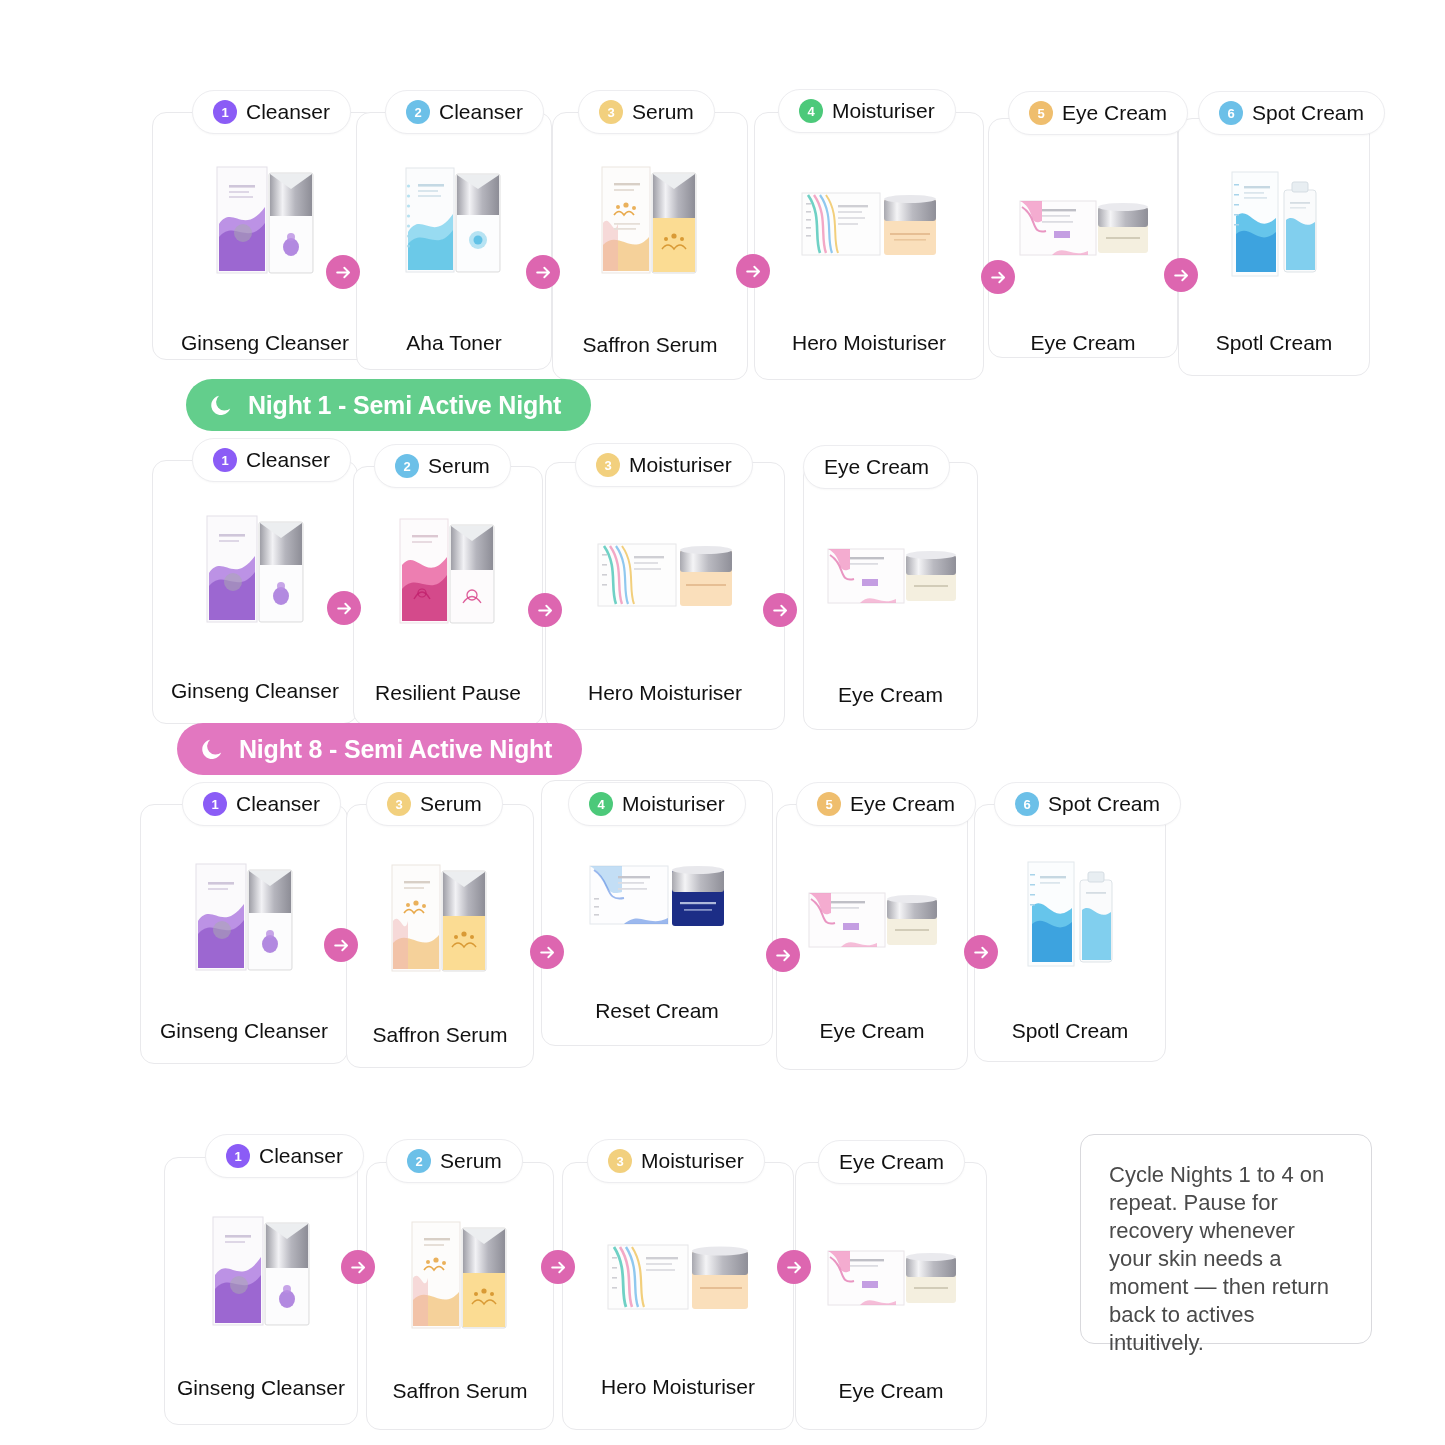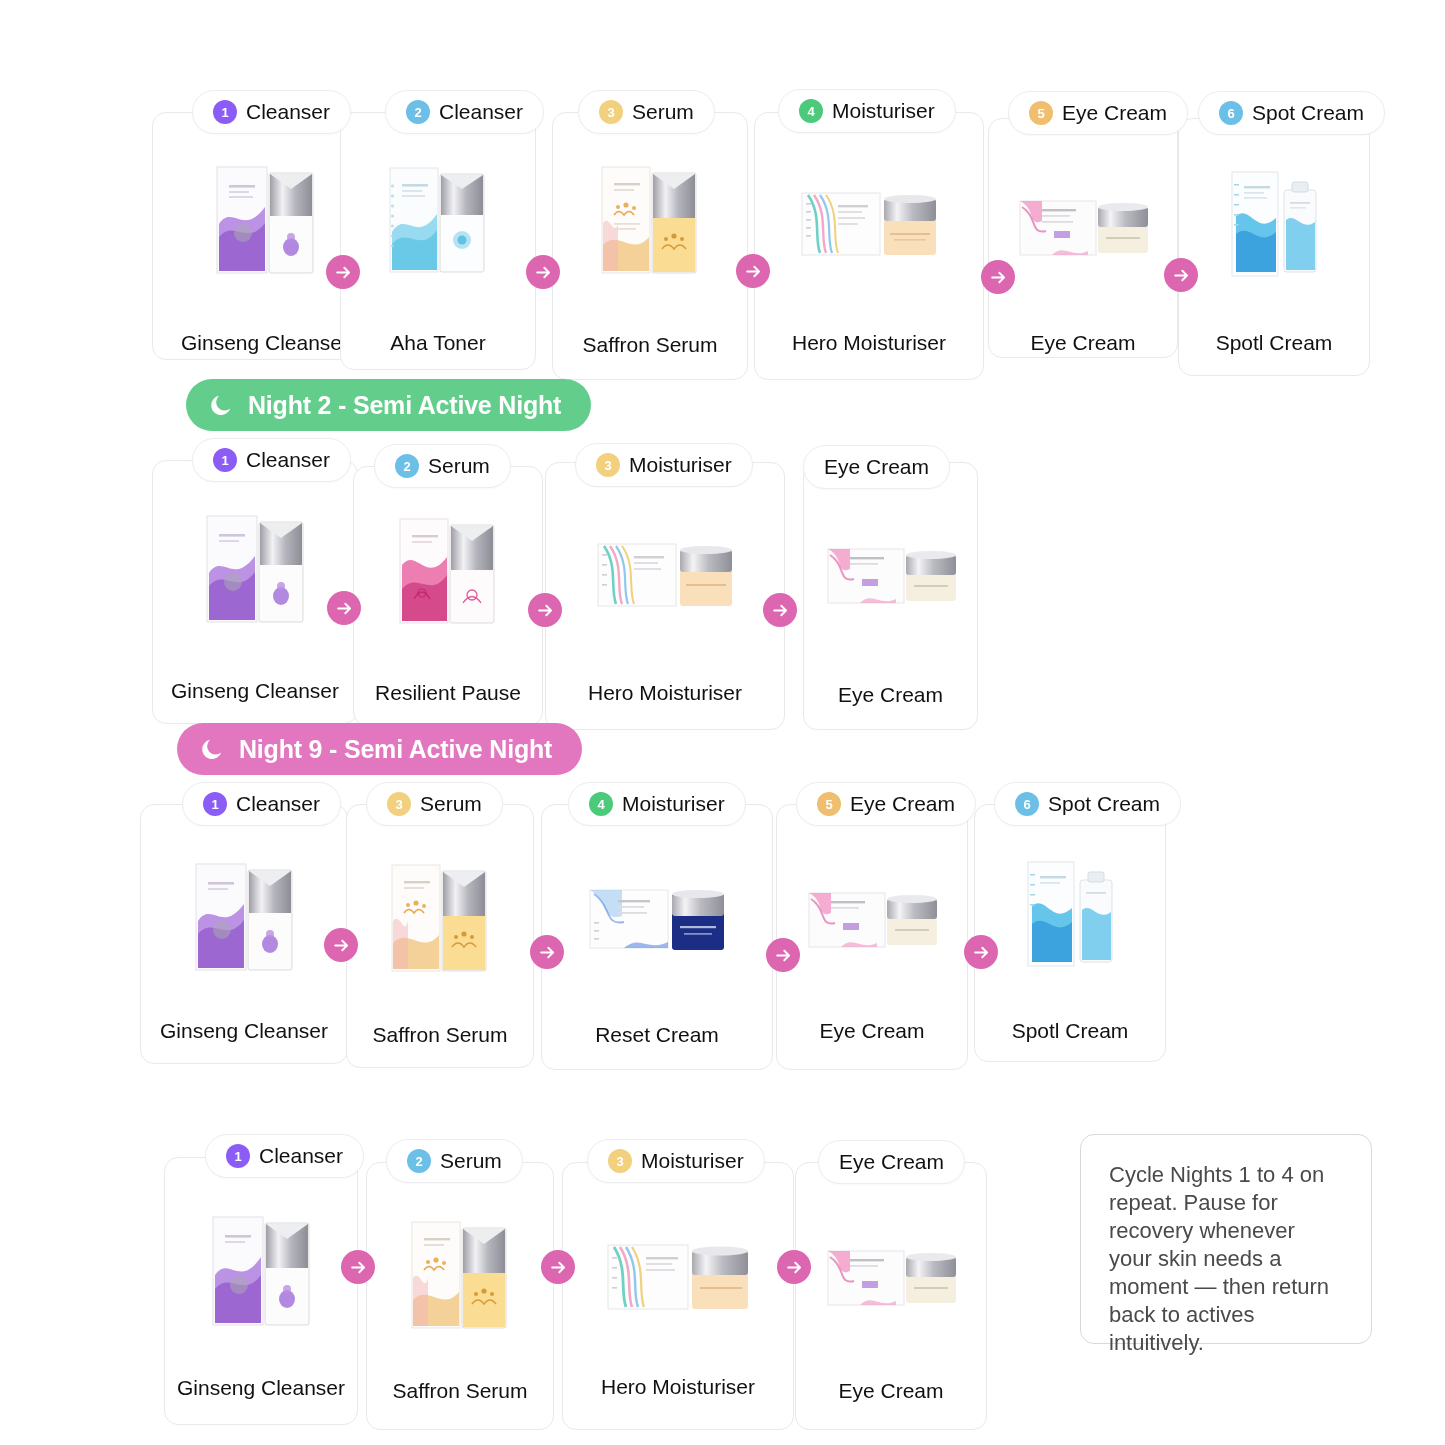--- a/index.html
+++ b/index.html
@@ -136,21 +136,21 @@
               <stop offset="0.3" stop-color="#f2f2f5"></stop>
           <stop offset="0.6" stop-color="#b5b5bd"></stop>
               <stop offset="1" stop-color="#8d8d96"></stop>
             </linearGradient>
           </defs>
       </svg>
     </div>
     <div class="card-name" style="top:218px;">Ginseng  Cleanser</div>
   </div>
 
-  <div class="card" style="left:340px; top:112px; width:196px; height:258px;">
+  <div class="card" style="left:356px; top:112px; width:196px; height:258px;">
     <div class="card-img" style="top:30px; height:150px;">
       <svg class="prod" width="112" height="132" viewBox="0 0 112 132">
         <g>
             <rect x="8" y="16" width="48" height="104" fill="#fbfcfd" stroke="#e2e6ea" stroke-width="1"></rect>
         <path d="M10 80 C24 58 34 92 55 62 L55 118 L10 118 Z" fill="#7fd2ee" opacity="0.8"></path>
         <path d="M10 92 C26 74 38 102 55 78 L55 118 L10 118 Z" fill="#4cbde3" opacity="0.6"></path>
         <rect x="20" y="32" width="26" height="2.6" fill="#c4d9e4"></rect>
             <rect x="20" y="38" width="20" height="2" fill="#d9e6ed"></rect>
         <rect x="20" y="43" width="23" height="2" fill="#d9e6ed"></rect>
         <g fill="#9fd8ec" opacity="0.75">
@@ -382,21 +382,21 @@
   <div class="arrow" style="left:1164px; top:258px;">
       <svg viewBox="0 0 24 24">
         <path d="M4 12h14M13 6l6 6-6 6" stroke="#fff" stroke-width="2.4" fill="none" stroke-linecap="round" stroke-linejoin="round"></path>
       </svg>
     </div>
 
   <div class="night-pill" style="left:186px; top:379px; background:#63ce8c;">
     <svg class="moon" viewBox="0 0 24 24">
       <path d="M20.5 15.2A9 9 0 1 1 10.2 3.4a7.2 7.2 0 0 0 10.3 11.8z" fill="#fff"></path>
     </svg>
-    <span>Night 2 - Semi Active Night</span>
+    <span>Night 1 - Semi Active Night</span>
   </div>
 
   <div class="card" style="left:152px; top:460px; width:206px; height:264px;">
     <div class="card-img" style="top:30px; height:152px;">
       <svg class="prod" width="116" height="138" viewBox="0 0 116 138">
         <g>
             <rect x="10" y="18" width="50" height="106" fill="#fbfafc" stroke="#e3e0e8" stroke-width="1"></rect>
         <path d="M12 75 C26 55 36 88 58 58 L58 122 L12 122 Z" fill="#b07fe0" opacity="0.85"></path>
         <path d="M12 88 C28 70 40 98 58 74 L58 122 L12 122 Z" fill="#8e56c9" opacity="0.7"></path>
         <circle cx="36" cy="84" r="9" fill="#aaa7b2" opacity="0.55"></circle>
@@ -555,21 +555,21 @@
   <div class="arrow" style="left:763px; top:593px;">
       <svg viewBox="0 0 24 24">
         <path d="M4 12h14M13 6l6 6-6 6" stroke="#fff" stroke-width="2.4" fill="none" stroke-linecap="round" stroke-linejoin="round"></path>
       </svg>
     </div>
 
   <div class="night-pill" style="left:177px; top:723px; background:#e277c0;">
     <svg class="moon" viewBox="0 0 24 24">
       <path d="M20.5 15.2A9 9 0 1 1 10.2 3.4a7.2 7.2 0 0 0 10.3 11.8z" fill="#fff"></path>
     </svg>
-    <span>Night 9 - Semi Active Night</span>
+    <span>Night 8 - Semi Active Night</span>
   </div>
 
   <div class="card" style="left:140px; top:804px; width:208px; height:260px;">
     <div class="card-img" style="top:34px; height:152px;">
       <svg class="prod" width="116" height="138" viewBox="0 0 116 138">
         <g>
             <rect x="10" y="18" width="50" height="106" fill="#fbfafc" stroke="#e3e0e8" stroke-width="1"></rect>
         <path d="M12 75 C26 55 36 88 58 58 L58 122 L12 122 Z" fill="#b07fe0" opacity="0.85"></path>
         <path d="M12 88 C28 70 40 98 58 74 L58 122 L12 122 Z" fill="#8e56c9" opacity="0.7"></path>
         <circle cx="36" cy="84" r="9" fill="#aaa7b2" opacity="0.55"></circle>
@@ -635,21 +635,21 @@
               <stop offset="0.3" stop-color="#f2f2f5"></stop>
           <stop offset="0.6" stop-color="#b5b5bd"></stop>
               <stop offset="1" stop-color="#8d8d96"></stop>
             </linearGradient>
           </defs>
       </svg>
     </div>
     <div class="card-name" style="top:218px;">Saffron Serum</div>
   </div>
 
-  <div class="card" style="left:541px; top:804px; width:232px; height:266px;">
+  <div class="card" style="left:541px; top:780px; width:232px; height:266px;">
     <div class="card-img" style="top:62px; height:108px;">
       <svg class="prod" width="146" height="90" viewBox="0 0 146 90">
         <g>
             <rect x="6" y="14" width="78" height="58" fill="#fdfdfe" stroke="#e3e7ec" stroke-width="1"></rect>
         <path d="M6 14 C26 26 18 46 38 40 L38 14 Z" fill="#9dc9ef" opacity="0.6"></path>
         <path d="M40 72 C56 58 64 76 84 66 L84 72 Z" fill="#4a7fe0" opacity="0.55"></path>
         <path d="M10 18 C28 30 20 50 40 46" stroke="#4a7fe0" stroke-width="1.8" fill="none" opacity="0.55"></path>
         <rect x="34" y="24" width="32" height="2.4" fill="#c5c5cc"></rect>
         <rect x="34" y="30" width="26" height="1.8" fill="#dcdce2"></rect>
         <rect x="34" y="36" width="29" height="1.8" fill="#dcdce2"></rect>

